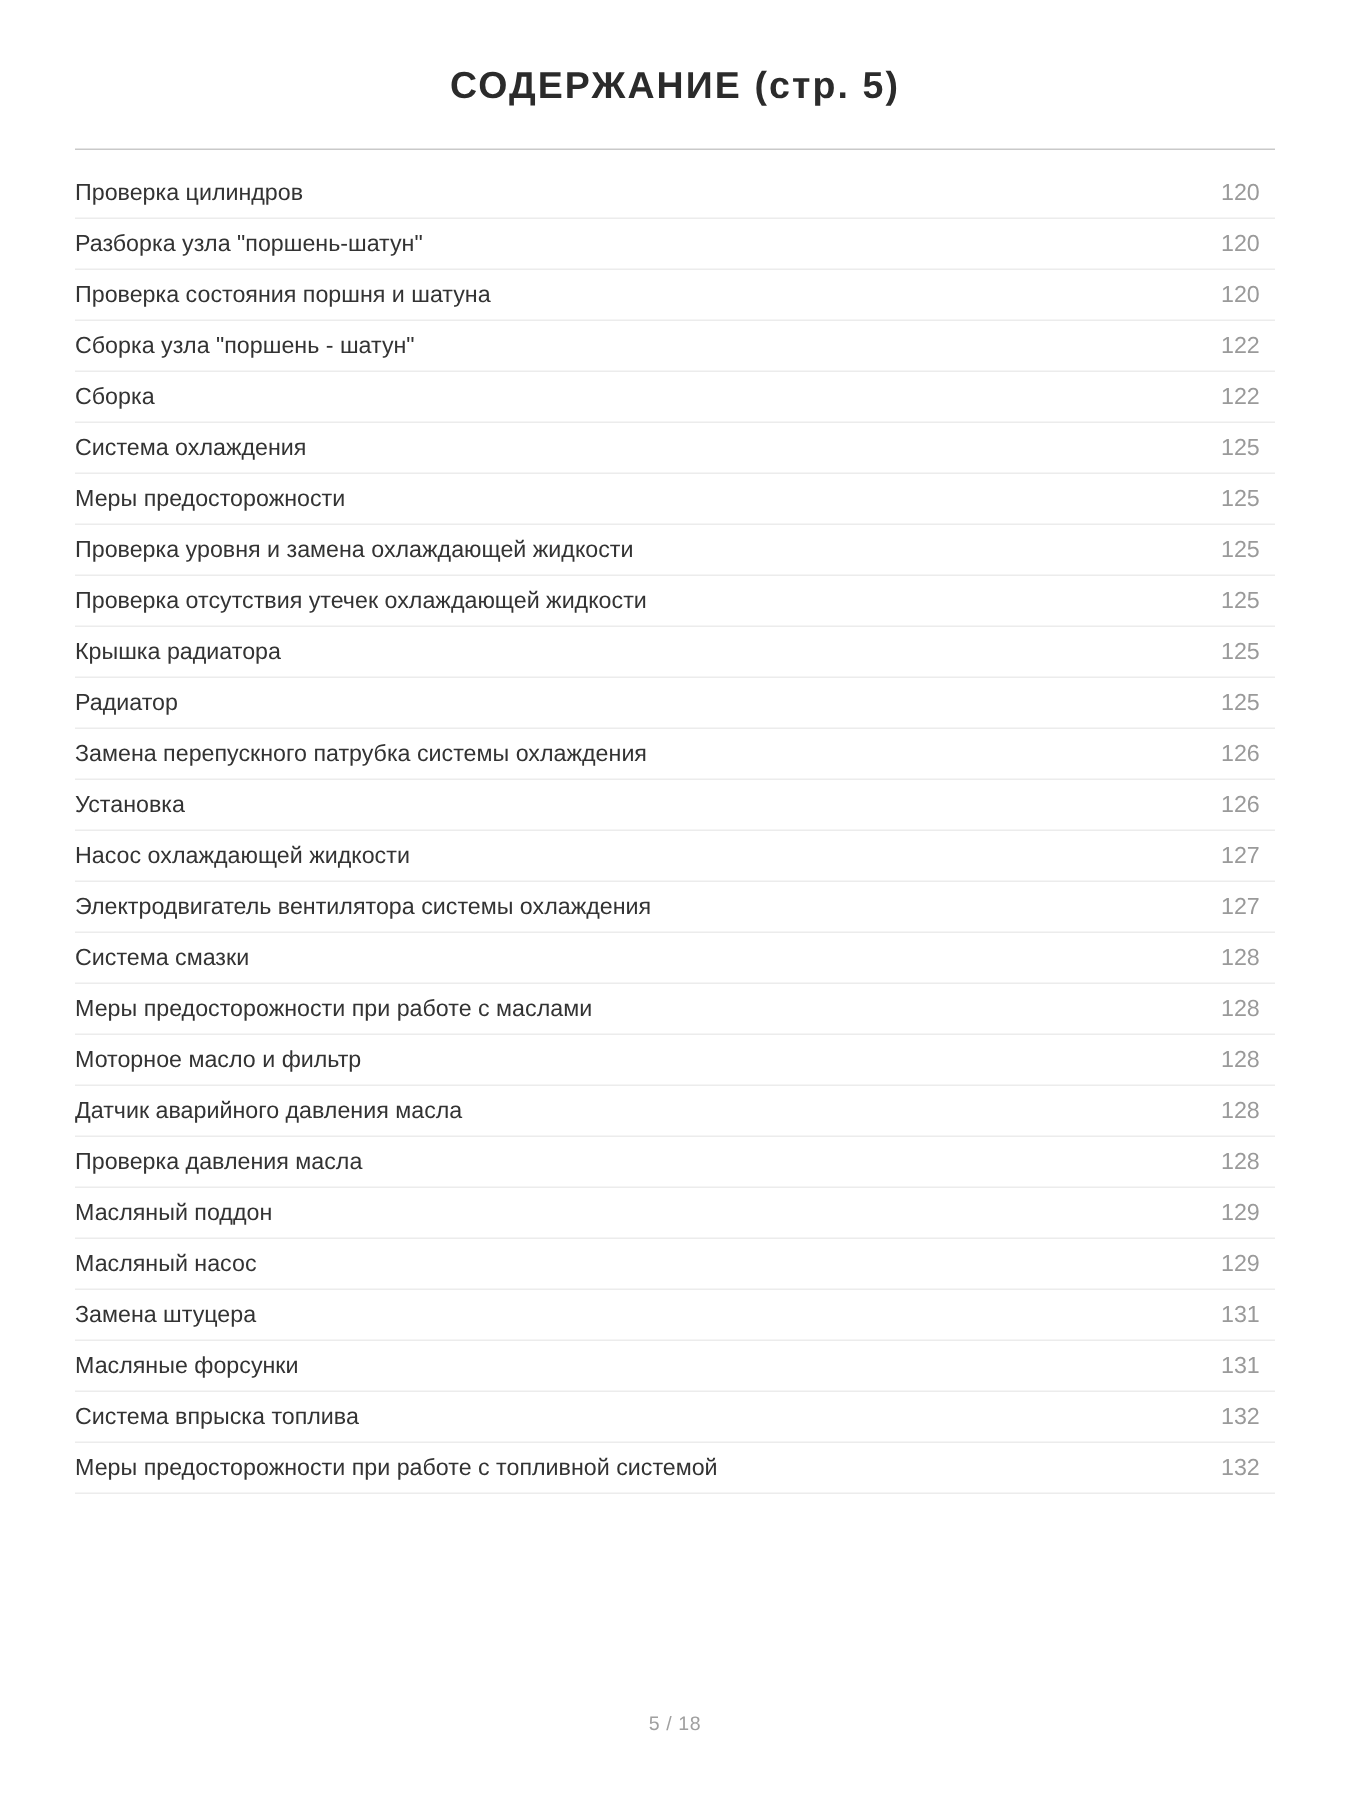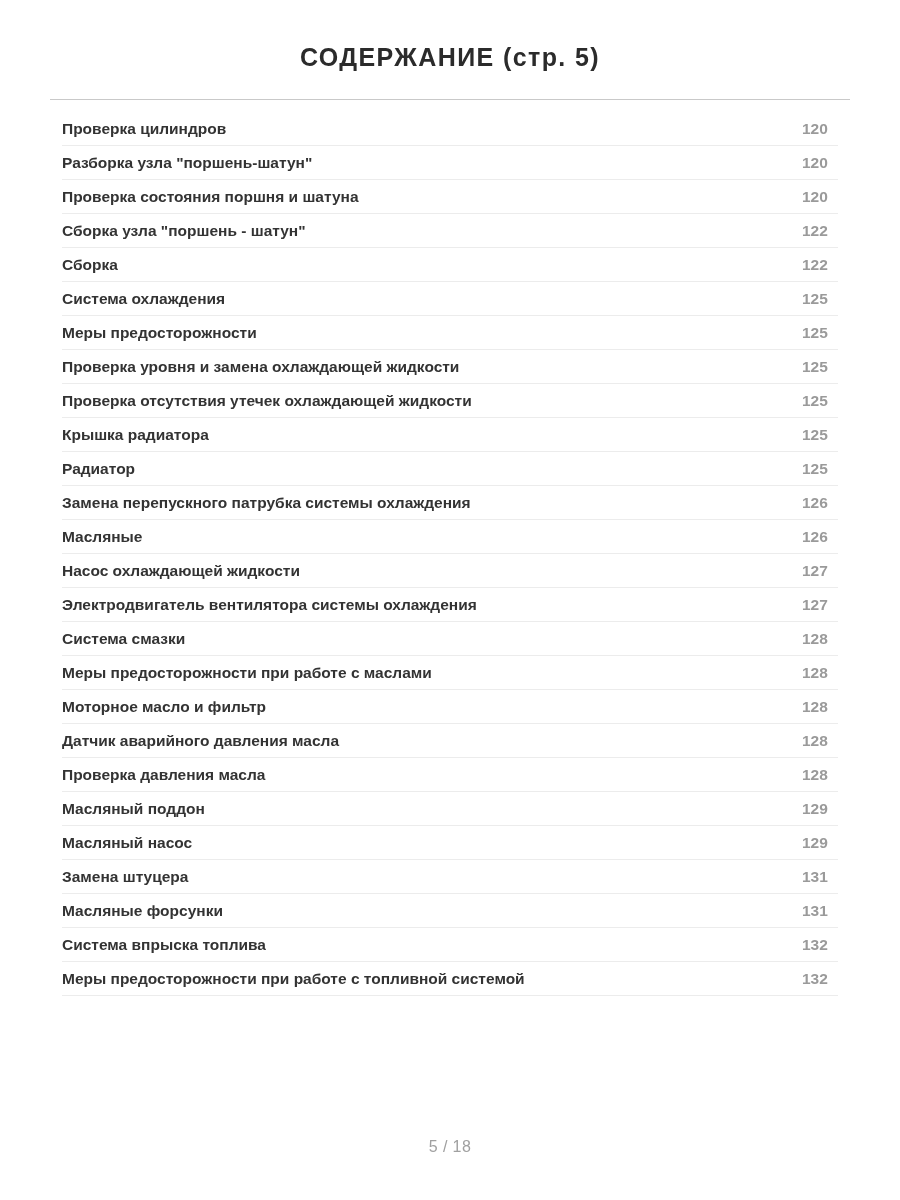--- a/index.html
+++ b/index.html
@@ -38,24 +38,23 @@
   }
   .title-rule {
     height: 1px;
     background: #c9c9c9;
     margin-top: 25px;
     margin-bottom: 0;
     width: 100%;
   }
   .toc-list {
     list-style: none;
-    margin: 12px;
+    margin: 0;
     padding: 0;
     margin-top: 12px;
-    font-weight: bold;
   }
   .toc-row {
     display: flex;
     align-items: baseline;
     justify-content: space-between;
     border-bottom: 1px solid #ececec;
     height: 34px;
     box-sizing: border-box;
     padding: 0 2px 0 0;
   }
@@ -80,21 +79,21 @@
     text-align: left;
     min-width: 34px;
     padding-left: 18px;
   }
   .footer {
     position: absolute;
     left: 0;
     right: 0;
     bottom: 44px;
     text-align: center;
-    font-size: 16px;
+    font-size: 13px;
     color: #a0a0a0;
     letter-spacing: 0.4px;
   }
 </style>
 </head>
 <body>
 
 <div class="page">
 
   <h1 class="toc-title">СОДЕРЖАНИЕ (стр. 5)</h1>
@@ -144,21 +143,21 @@
       </li>
       <li class="toc-row">
         <span class="toc-label">Радиатор</span>
         <span class="toc-page">125</span>
       </li>
       <li class="toc-row">
         <span class="toc-label">Замена перепускного патрубка системы охлаждения</span>
         <span class="toc-page">126</span>
       </li>
       <li class="toc-row">
-        <span class="toc-label">Масляные</span>
+        <span class="toc-label">Установка</span>
         <span class="toc-page">126</span>
       </li>
       <li class="toc-row">
         <span class="toc-label">Насос охлаждающей жидкости</span>
         <span class="toc-page">127</span>
       </li>
       <li class="toc-row">
         <span class="toc-label">Электродвигатель вентилятора системы охлаждения</span>
         <span class="toc-page">127</span>
       </li>

